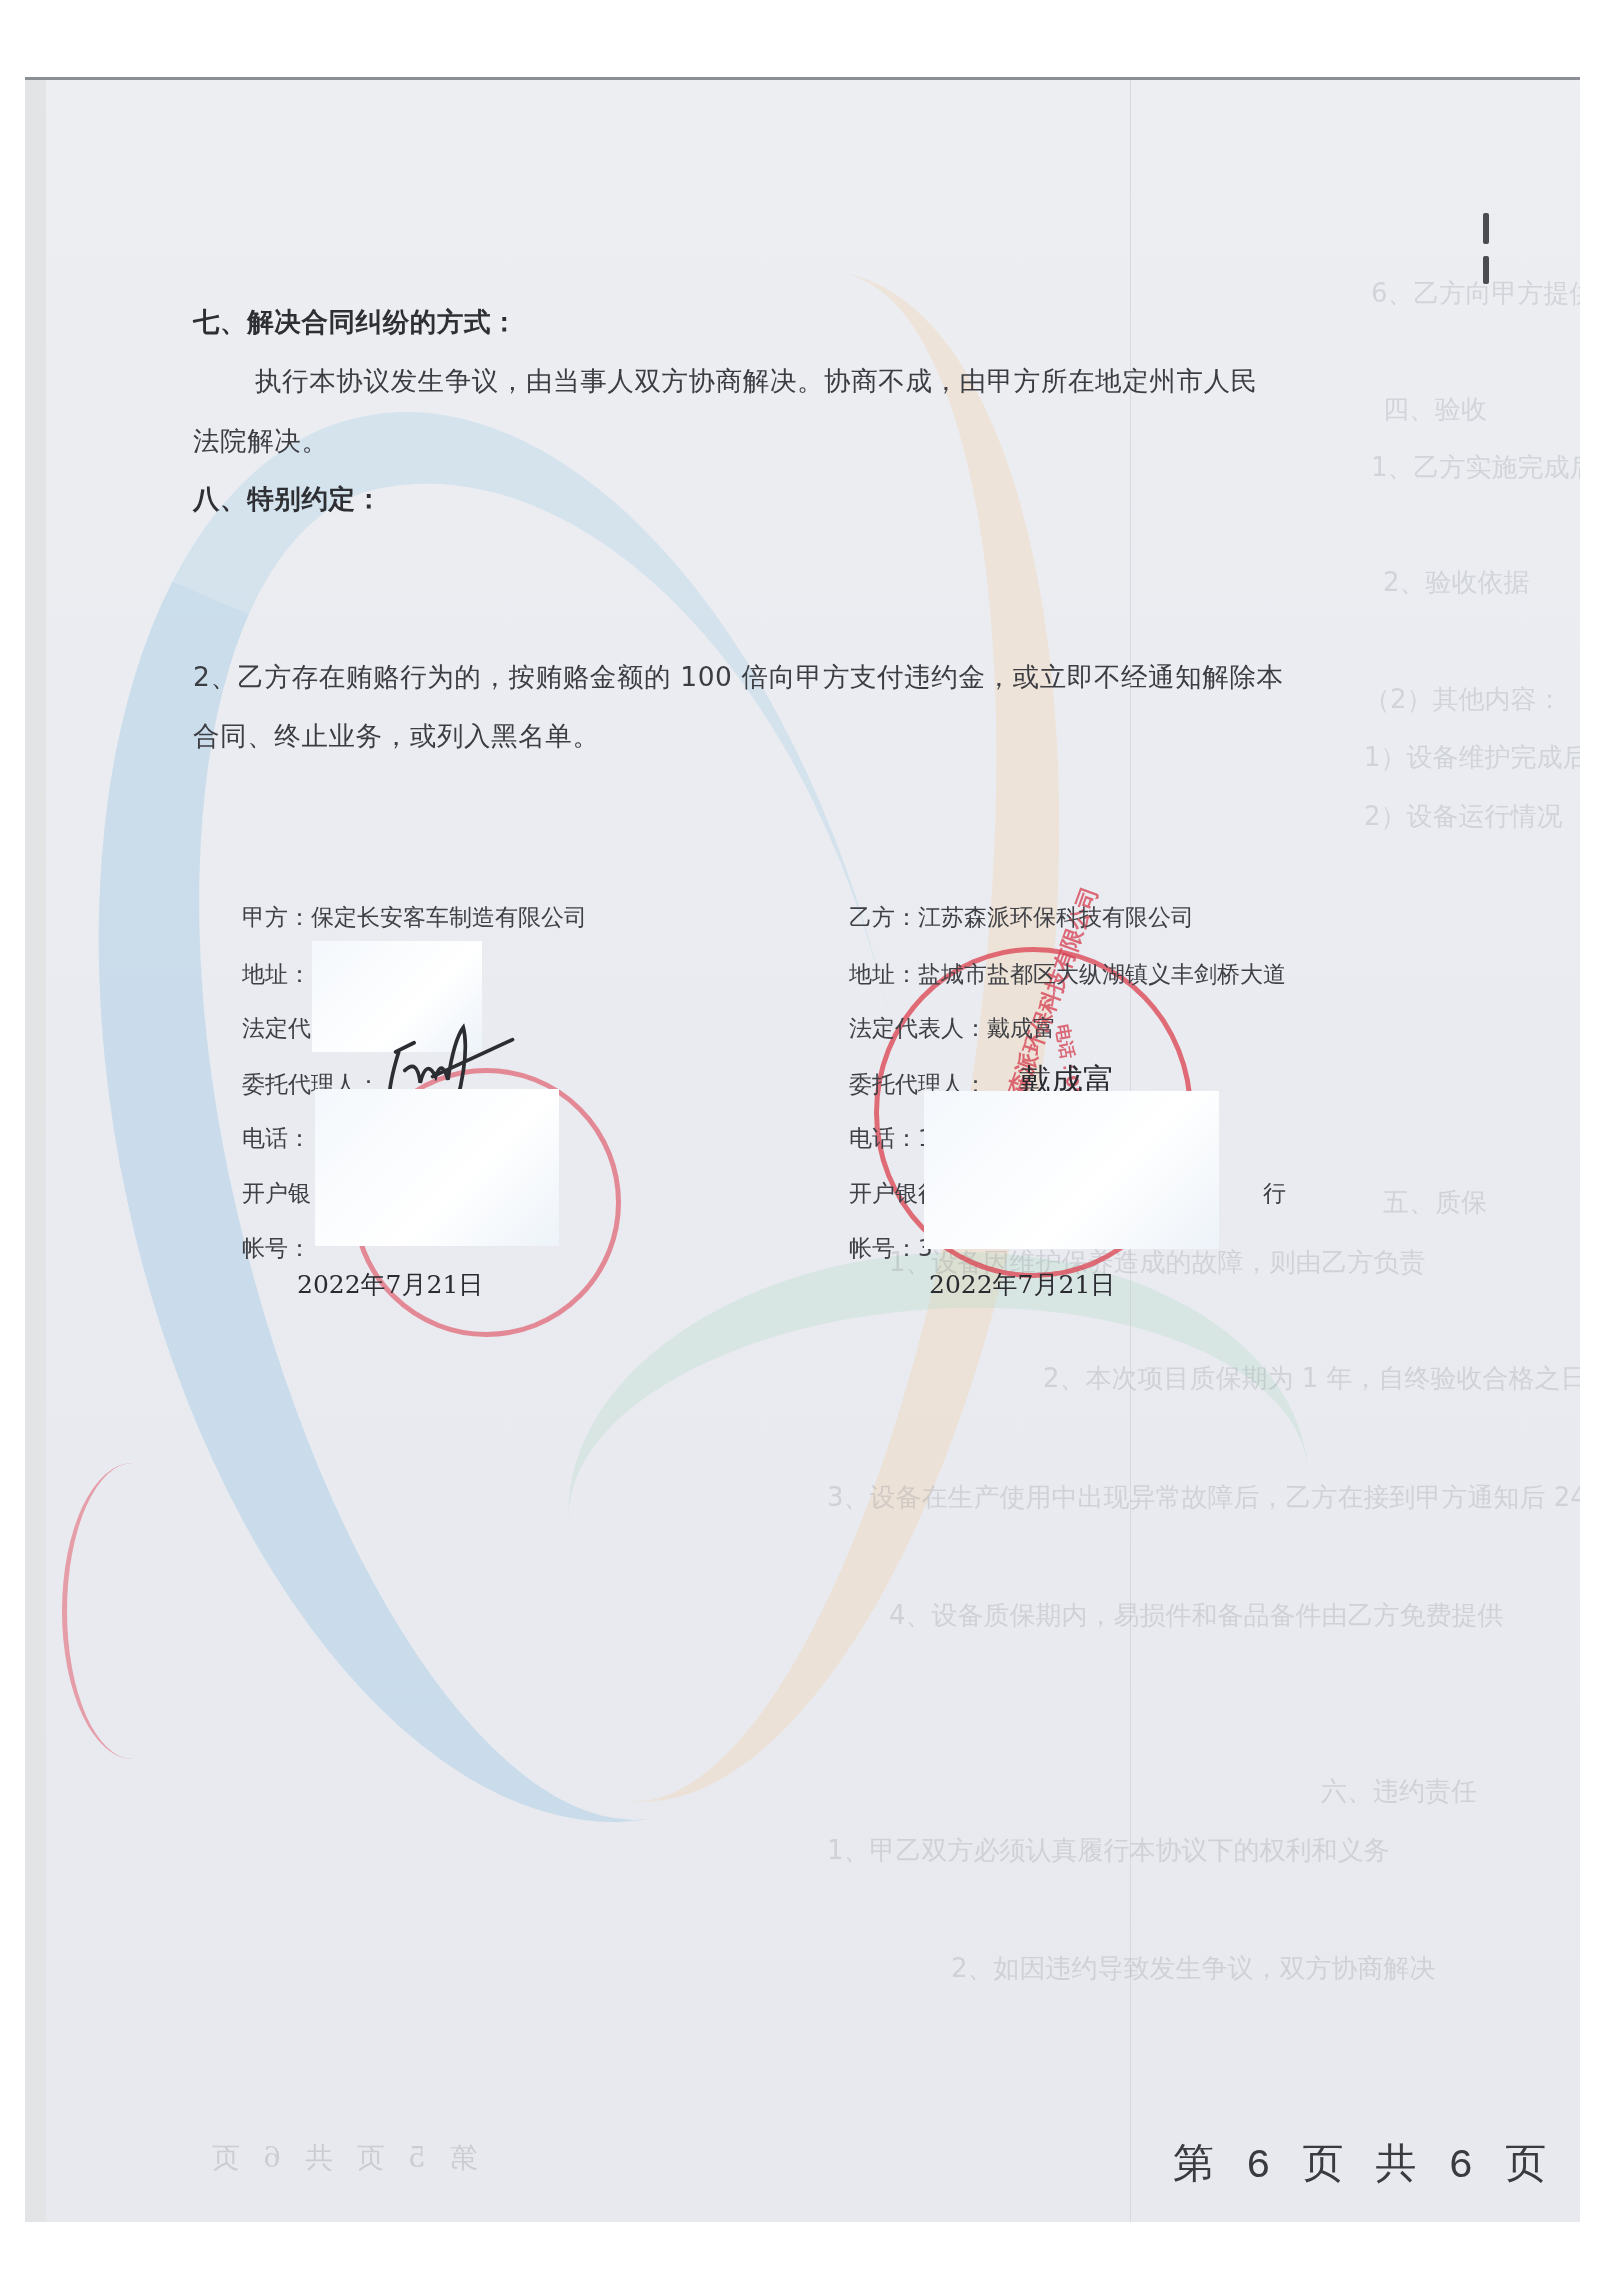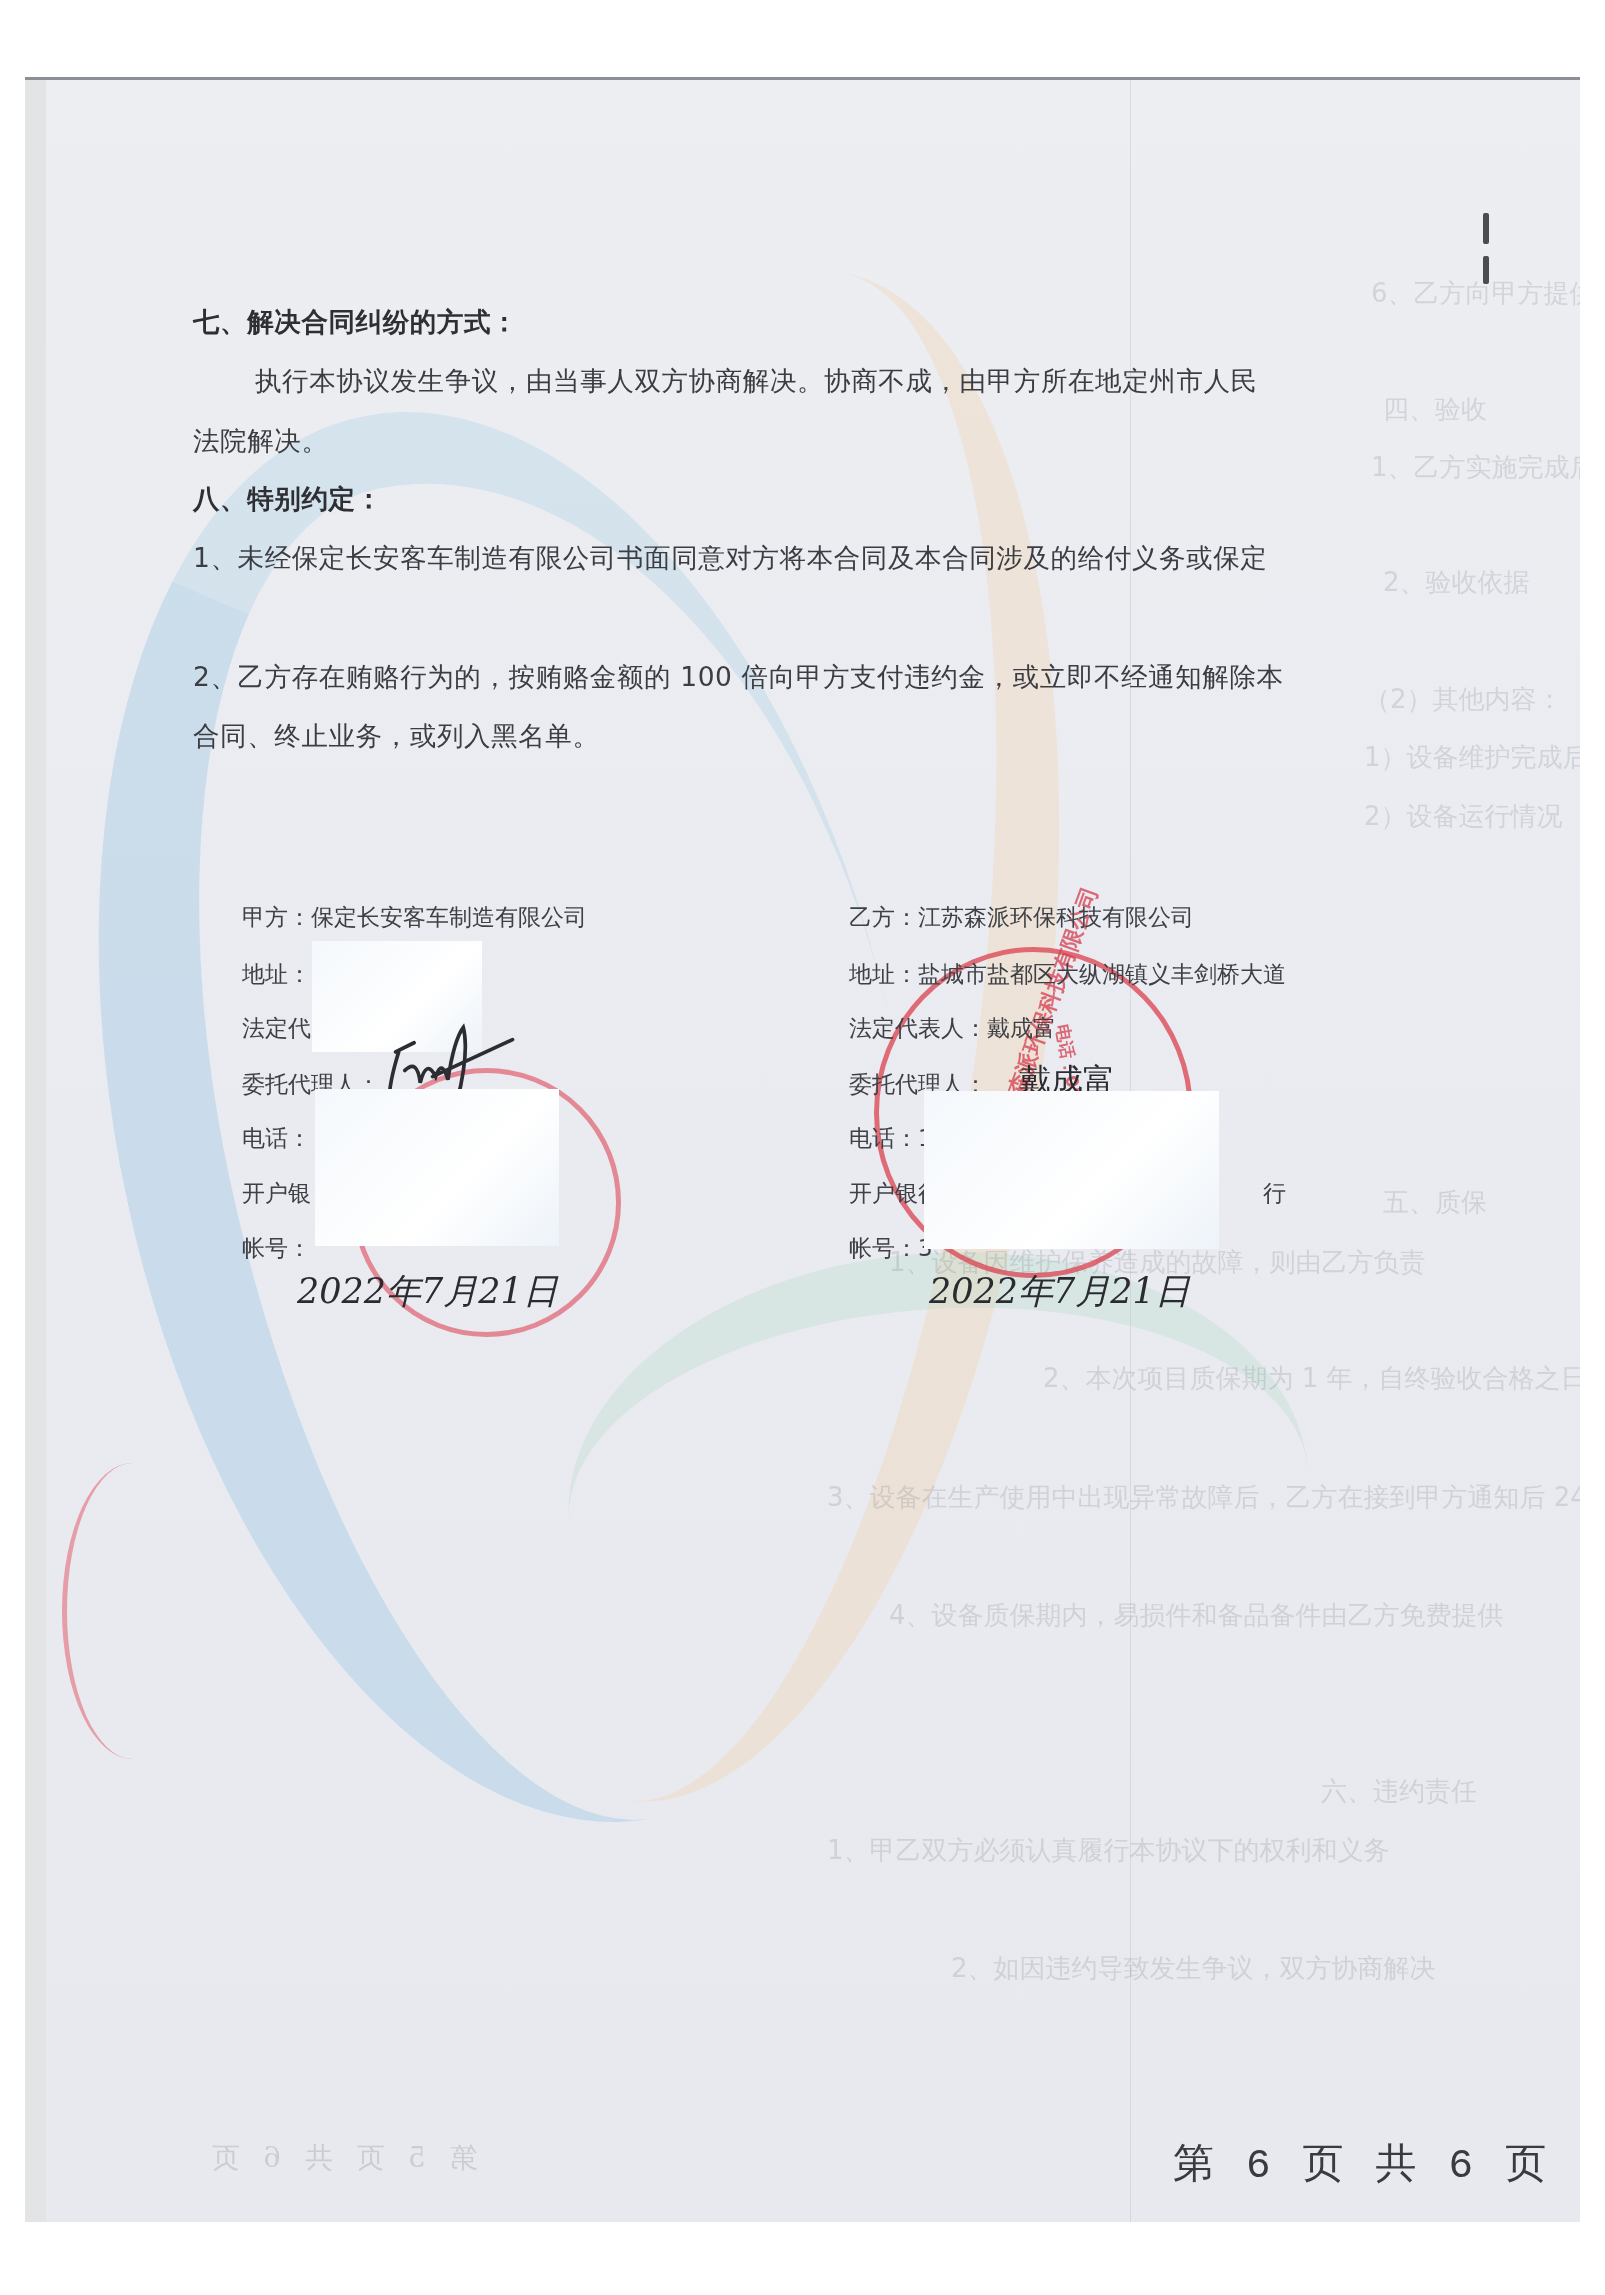--- a/index.html
+++ b/index.html
@@ -45,21 +45,21 @@
   }
   .redact { position:absolute; background:linear-gradient(135deg,#f4f8fc,#ffffff 60%,#edf3f9); }
   .seal {
     position:absolute; border-radius:50%;
     border:5.6px solid rgba(220,70,85,0.78);
   }
   .seal-text {
     position:absolute; color:rgba(214,60,78,0.75); font-size:22px; font-weight:bold; white-space:nowrap;
   }
   .handwriting {
-    position:absolute; font-family:"DejaVu Serif",serif; font-style:italic; color:#2a2b30; font-size:35px; white-space:nowrap;
+    position:absolute; font-family:"DejaVu Serif",serif; color:#2a2b30; font-size:25px; white-space:nowrap;
   }
   .bleed { position:absolute; color:rgba(120,122,130,0.22); font-size:26px; white-space:nowrap; }
   .footer { position:absolute; font-size:41px; color:#3a3b40; font-family:Liberation Mono, monospace; letter-spacing:3.7px; white-space:nowrap; }
   .footer-ghost { position:absolute; font-size:28px; color:rgba(120,122,130,0.25); font-family:"DejaVu Serif",serif; letter-spacing:7.4px; white-space:nowrap; transform:scaleX(-1); }
   .staple { position:absolute; width:5.6px; background:#4b4c52; border-radius:1.9px; }
   .edge-stamp {
     position:absolute; left:37px; top:1383px; width:136px; height:296px; border-radius:50%;
     border-left:5px solid rgba(225,95,110,0.55);
   }
 </style>
@@ -94,21 +94,20 @@
 
   <div class="edge-stamp"></div>
 
   <div class="content">
 
     <div class="line heading" style="top:196px">七、解决合同纠纷的方式：</div>
     <div class="line indent" style="top:255px">执行本协议发生争议，由当事人双方协商解决。协商不成，由甲方所在地定州市人民</div>
     <div class="line" style="top:315px">法院解决。</div>
 
     <div class="line heading" style="top:373px">八、特别约定：</div>
-    <div class="line" style="top:432px">1、未经保定长安客车制造有限公司书面同意对方将本合同及本合同涉及的给付义务或保定</div>
     <div class="line" style="top:551px">2、乙方存在贿赂行为的，按贿赂金额的 100 倍向甲方支付违约金，或立即不经通知解除本</div>
     <div class="line" style="top:610px">合同、终止业务，或列入黑名单。</div>
 
 
     <div class="seal" style="left:327px;top:960px;width:259px;height:259px;border-color:rgba(225,85,100,0.65)"></div>
 
     <div class="field" style="left:217px;top:794px">
       <span>甲方：</span><span>保定长安客车制造有限公司</span>
     </div>
     <div class="field" style="left:217px;top:851px">地址：</div>

